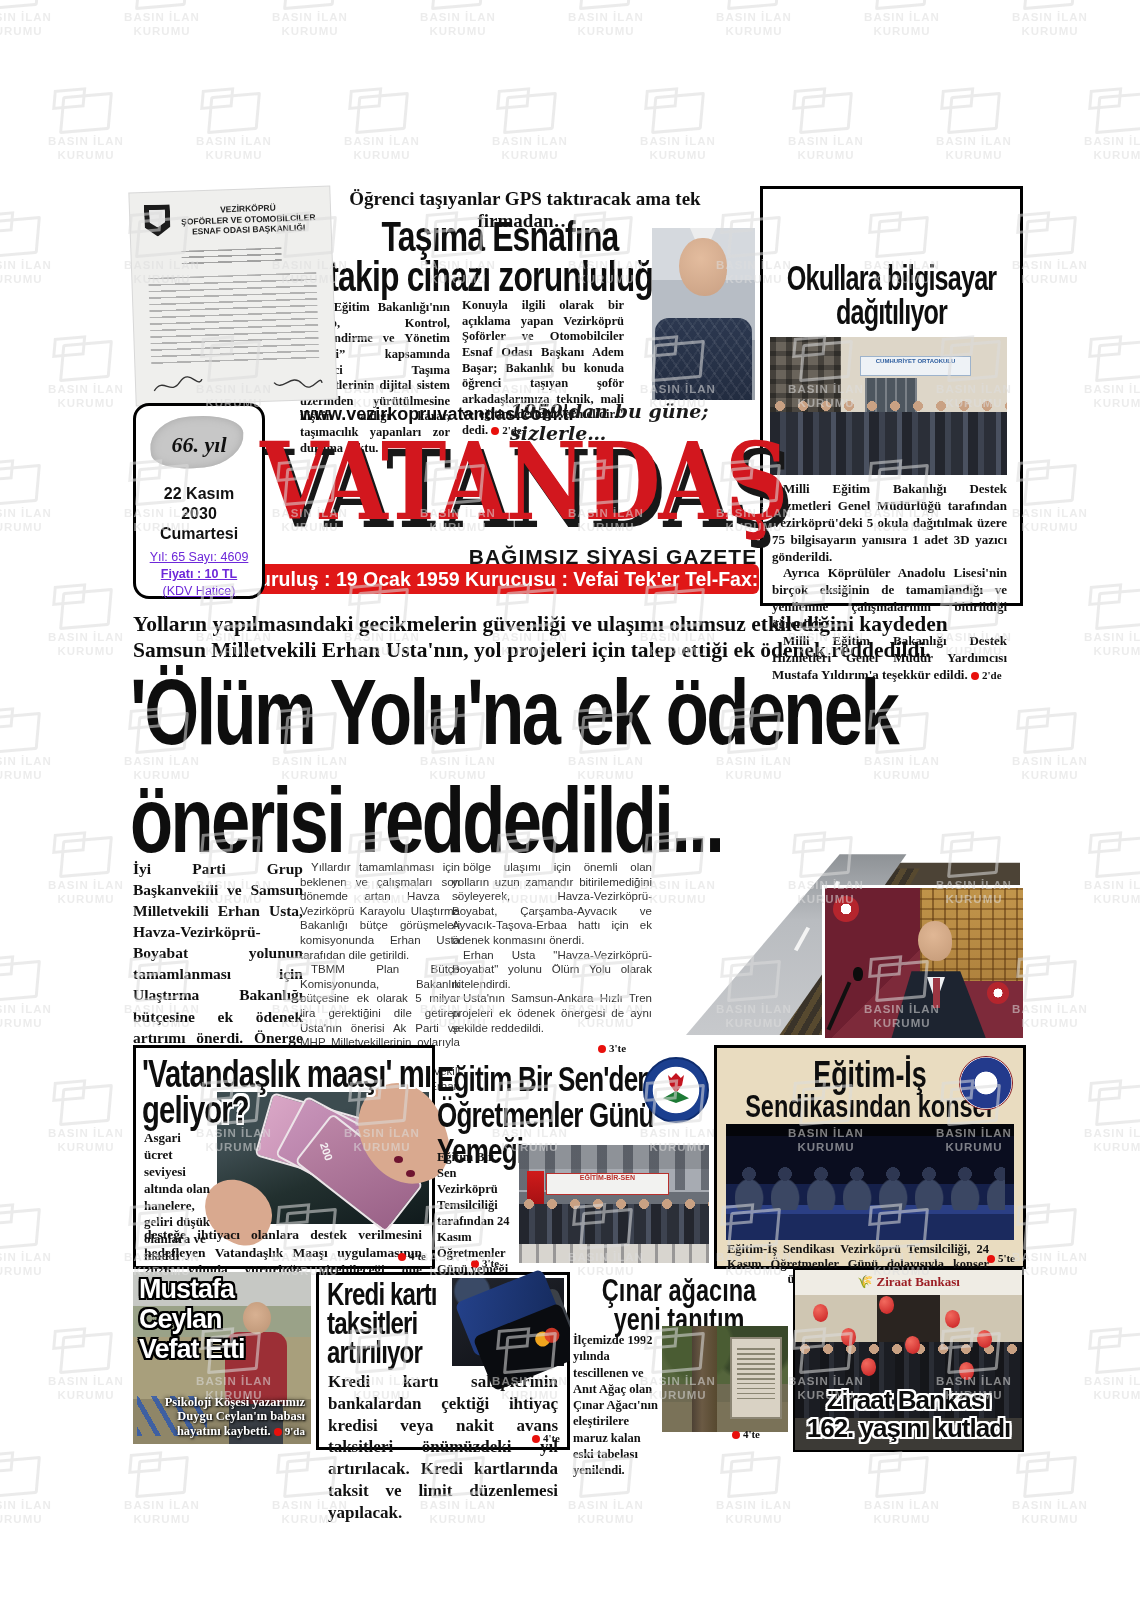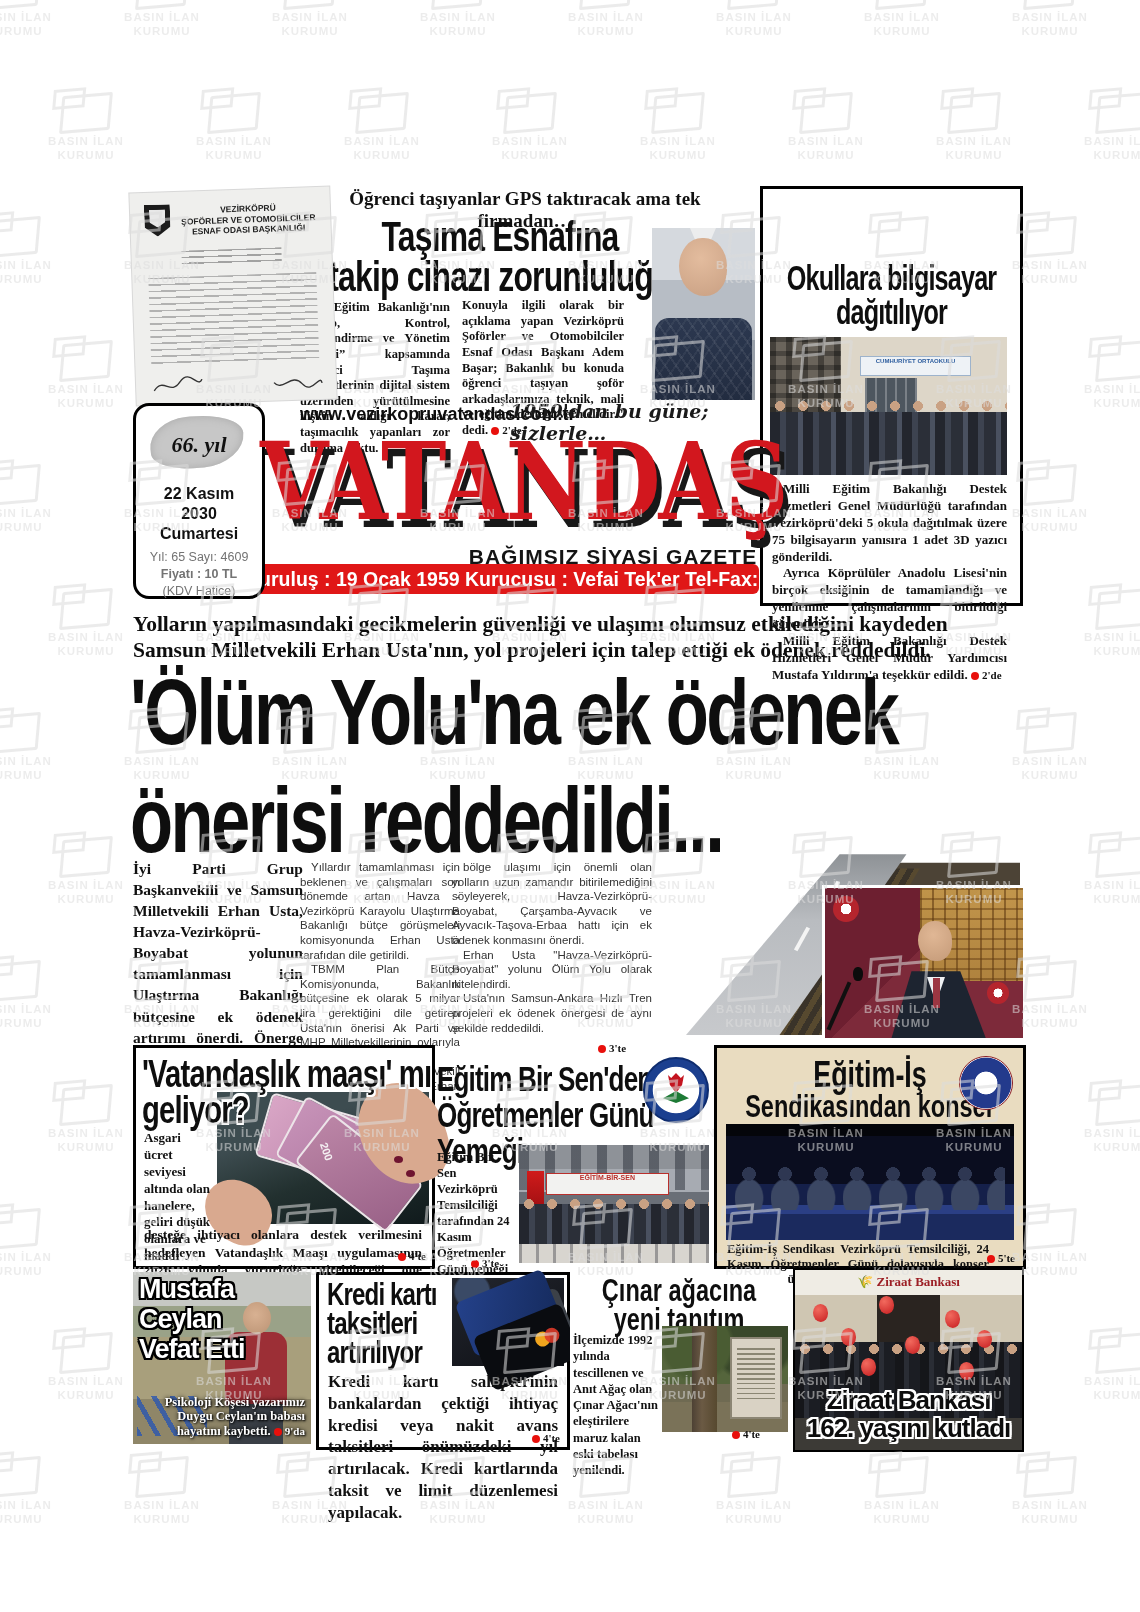--- a/index.html
+++ b/index.html
@@ -79,21 +79,21 @@
       background:radial-gradient(circle 5px at 10px 9px,#c9a183 97%,transparent 100%);background-size:23px 19px;}
   .comp-body{position:absolute;left:9px;top:292px;width:235px;font-size:13px;line-height:1.3;}
   
   .info-box{left:133px;top:403px;width:126px;height:190px;border:3px solid #000;border-radius:16px;
       background:#fff;z-index:2;text-align:center;}
   .map-blob{position:absolute;left:14px;top:10px;width:94px;height:52px;background:#c7c7c7;
       border-radius:45% 60% 50% 55%/60% 45% 65% 40%;transform:rotate(-6deg);
       box-shadow:inset 0 0 10px #a9a9a9;}
   .year-badge{position:absolute;left:0;top:26px;width:100%;font:italic 800 22px "Liberation Serif",serif;color:#111;}
   .date-l{font:700 16px "Liberation Sans",sans-serif;color:#111;line-height:1.25;}
-  .issue-l{font:400 12.5px "Liberation Sans",sans-serif;color:#737373;line-height:1.35;}
+  .issue-l{font:400 12.5px "Liberation Sans",sans-serif;color:#6d28d9;line-height:1.35;text-decoration:underline;}
   .site-line{left:300px;top:404px;width:330px;font:700 18px "Liberation Sans",sans-serif;color:#0d0d0d;}
   .tagline{left:510px;top:400px;width:250px;text-align:left;
       font:italic 700 19px "DejaVu Serif",serif;color:#1a1a1a;}
   .logo{left:260px;top:418px;width:500px;text-align:center;
       font:900 88px "DejaVu Serif",serif;color:#d2171e;letter-spacing:-2px;white-space:nowrap;
       transform:scaleY(1.22);transform-origin:center top;
       text-shadow:5px 6px 0 #181818;z-index:3;}
   .subtitle{left:468px;top:545px;width:290px;text-align:center;
       font:700 21px "Liberation Sans",sans-serif;letter-spacing:1px;color:#141414;}
   .red-bar{left:245px;top:564px;width:514px;height:30px;background:#e01717;border-radius:6px;

